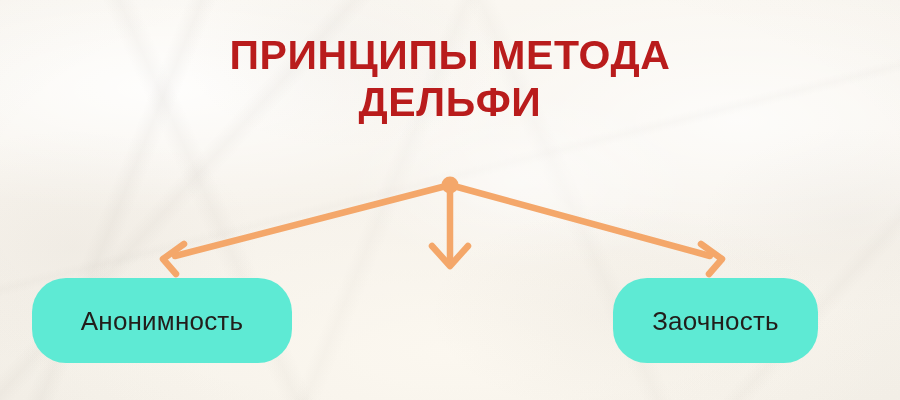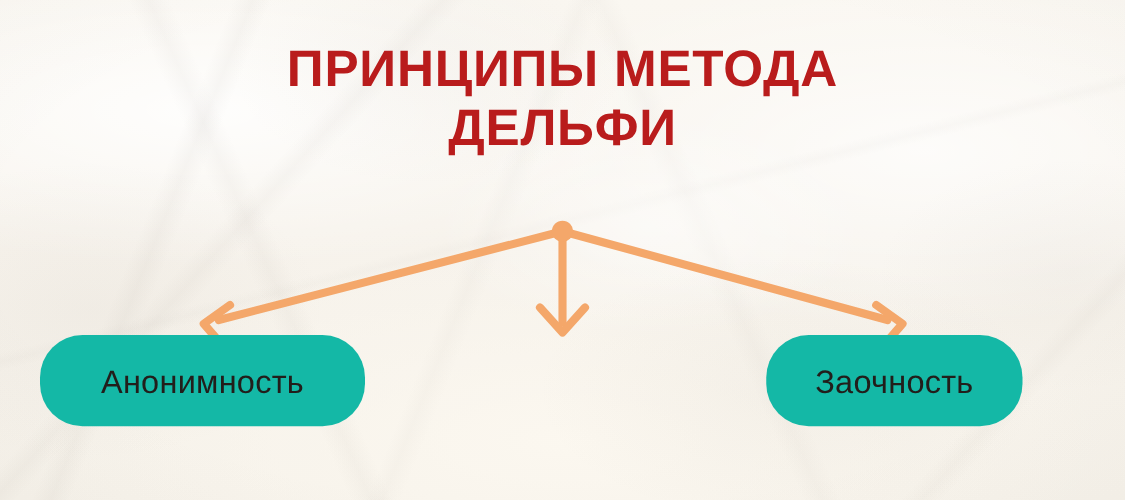--- a/index.html
+++ b/index.html
@@ -81,24 +81,24 @@
     position: absolute;
     left: 0;
     top: 0;
     width: 900px;
     height: 400px;
   }
 
   
   .pill {
     position: absolute;
-    top: 268px;
-    height: 73px;
+    top: 278px;
+    height: 85px;
     border-radius: 34px;
-    background: #14b8a6;
+    background: #5eead4;
     display: flex;
     align-items: center;
     justify-content: center;
     box-sizing: border-box;
     padding: 0 14px;
   }
   .pill-label {
     font-size: 26px;
     line-height: 30px;
     font-weight: 400;

